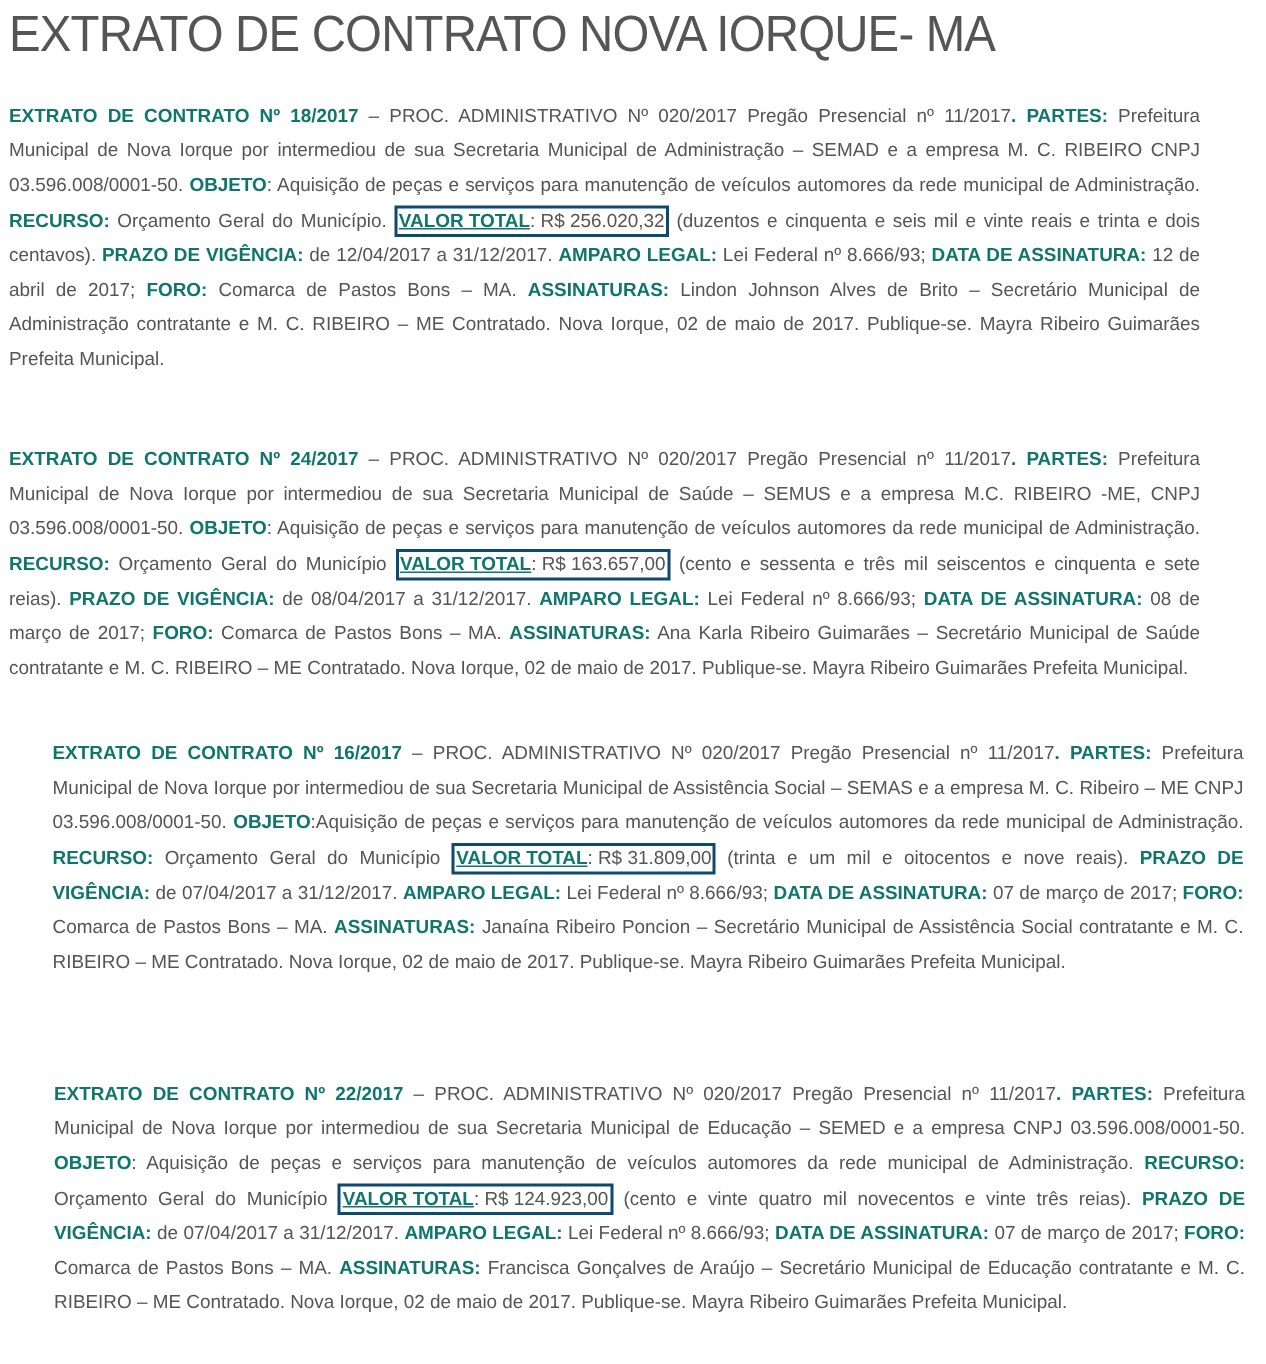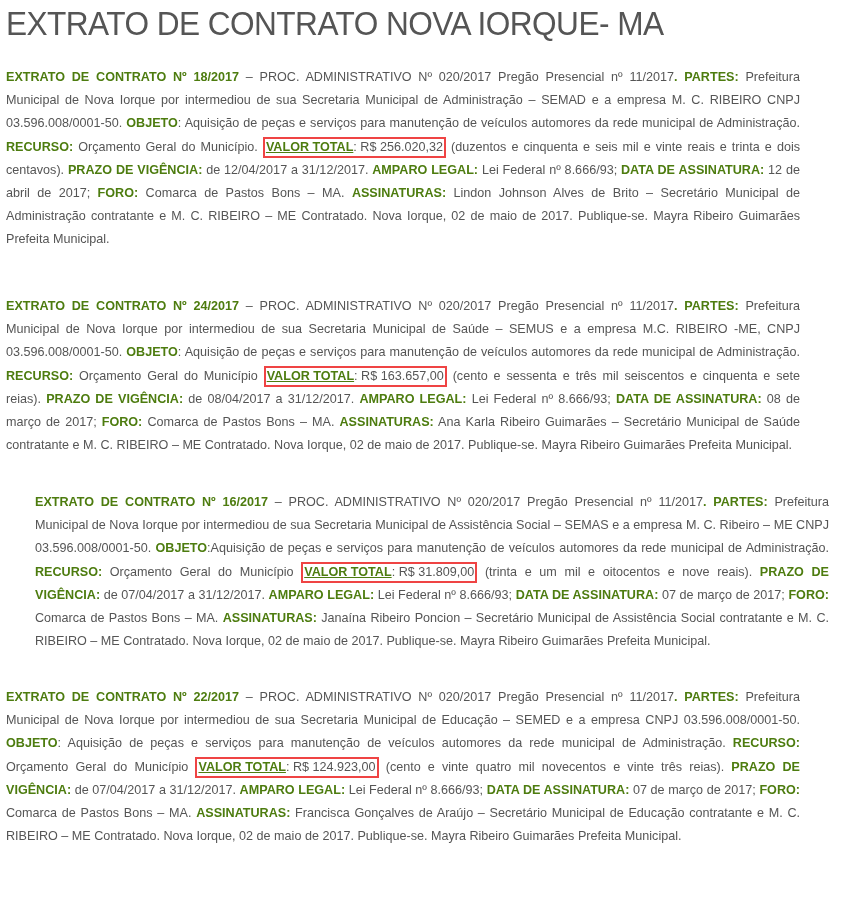--- a/index.html
+++ b/index.html
@@ -18,33 +18,33 @@
       letter-spacing: -0.6px;
       transform: scaleX(0.93); transform-origin: left top;
       white-space: nowrap;
     }
     .extrato {
       position: absolute; left: 6px; width: 794px;
       font-size: 12.6px; line-height: 23.2px;
       text-align: justify;
       margin: 0;
     }
-    .extrato b { color: #4d7c0f; font-weight: bold; }
+    .extrato b { color: #0f766e; font-weight: bold; }
     .valor {
       display: inline-block;
-      border: 2px solid #ef4444;
+      border: 2px solid #0c4a6e;
       line-height: 17px;
       padding: 0 1px;
       margin: -2px 0;
     }
     .valor b { text-decoration: underline; }
     #e1 { top: 66px; }
     #e2 { top: 295px; }
     #e3 { top: 491px; margin-left: 29px; }
-    #e4 { top: 686px; }
+    #e4 { top: 718px; margin-left: 30px; }
   </style>
 </head>
 <body>
 
 <div class="page">
   <h1>EXTRATO DE CONTRATO NOVA IORQUE- MA</h1>
 
   <p class="extrato" id="e1"><b>EXTRATO DE CONTRATO Nº 18/2017</b><span> – PROC. ADMINISTRATIVO Nº 020/2017 Pregão Presencial nº 11/2017</span><b>. PARTES:</b><span> Prefeitura Municipal de Nova Iorque por intermediou de sua Secretaria Municipal de Administração – SEMAD e a empresa M. C. RIBEIRO CNPJ 03.596.008/0001-50. </span><b>OBJETO</b><span>: Aquisição de peças e serviços para manutenção de veículos automores da rede municipal de Administração. </span><b>RECURSO:</b><span> Orçamento Geral do Município.</span> <span class="valor"><b>VALOR TOTAL</b><span>: R$ 256.020,32</span></span><span> (duzentos e cinquenta e seis mil e vinte reais e trinta e dois centavos). </span><b>PRAZO DE VIGÊNCIA:</b><span> de 12/04/2017 a 31/12/2017. </span><b>AMPARO LEGAL:</b><span> Lei Federal nº 8.666/93; </span><b>DATA DE ASSINATURA:</b><span> 12 de abril de 2017; </span><b>FORO:</b><span> Comarca de Pastos Bons – MA. </span><b>ASSINATURAS:</b><span> Lindon Johnson Alves de Brito – Secretário Municipal de Administração contratante e M. C. RIBEIRO – ME Contratado. Nova Iorque, 02 de maio de 2017. Publique-se. Mayra Ribeiro Guimarães Prefeita Municipal.</span></p>
 
   <p class="extrato" id="e2"><b>EXTRATO DE CONTRATO Nº 24/2017</b><span> – PROC. ADMINISTRATIVO Nº 020/2017 Pregão Presencial nº 11/2017</span><b>. PARTES:</b><span> Prefeitura Municipal de Nova Iorque por intermediou de sua Secretaria Municipal de Saúde – SEMUS e a empresa M.C. RIBEIRO -ME, CNPJ 03.596.008/0001-50. </span><b>OBJETO</b><span>: Aquisição de peças e serviços para manutenção de veículos automores da rede municipal de Administração. </span><b>RECURSO:</b><span> Orçamento Geral do Município</span> <span class="valor"><b>VALOR TOTAL</b><span>: R$ 163.657,00</span></span><span> (cento e sessenta e três mil seiscentos e cinquenta e sete reias). </span><b>PRAZO DE VIGÊNCIA:</b><span> de 08/04/2017 a 31/12/2017. </span><b>AMPARO LEGAL:</b><span> Lei Federal nº 8.666/93; </span><b>DATA DE ASSINATURA:</b><span> 08 de março de 2017; </span><b>FORO:</b><span> Comarca de Pastos Bons – MA. </span><b>ASSINATURAS:</b><span> Ana Karla Ribeiro Guimarães – Secretário Municipal de Saúde contratante e M. C. RIBEIRO – ME Contratado. Nova Iorque, 02 de maio de 2017. Publique-se. Mayra Ribeiro Guimarães Prefeita Municipal.</span></p>

